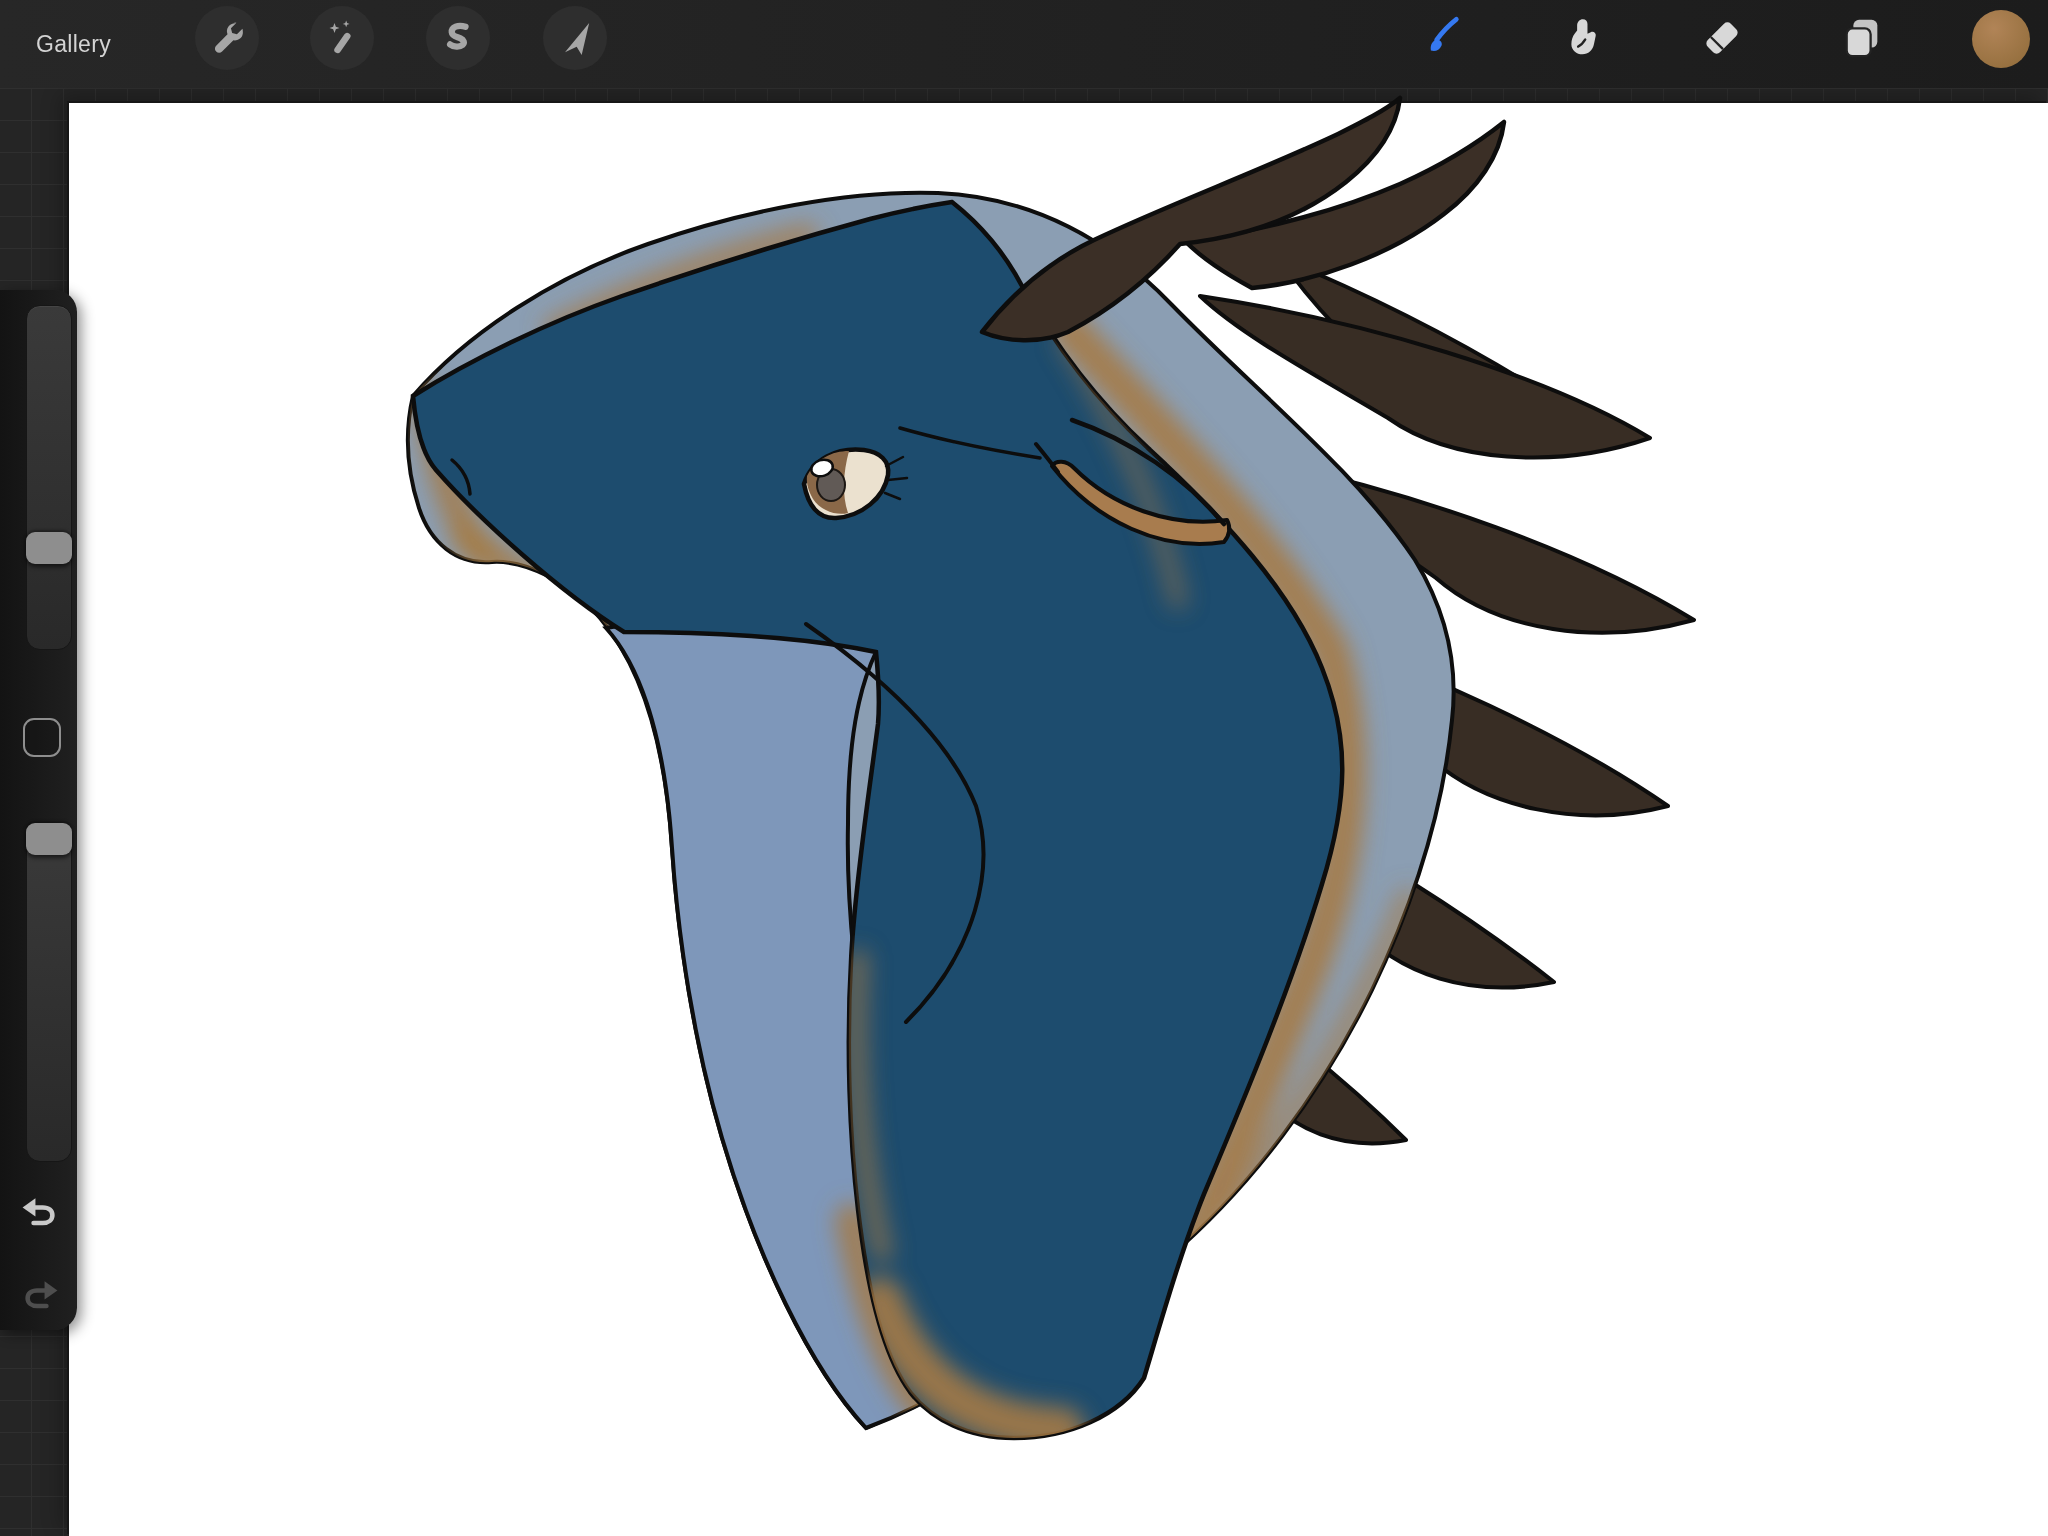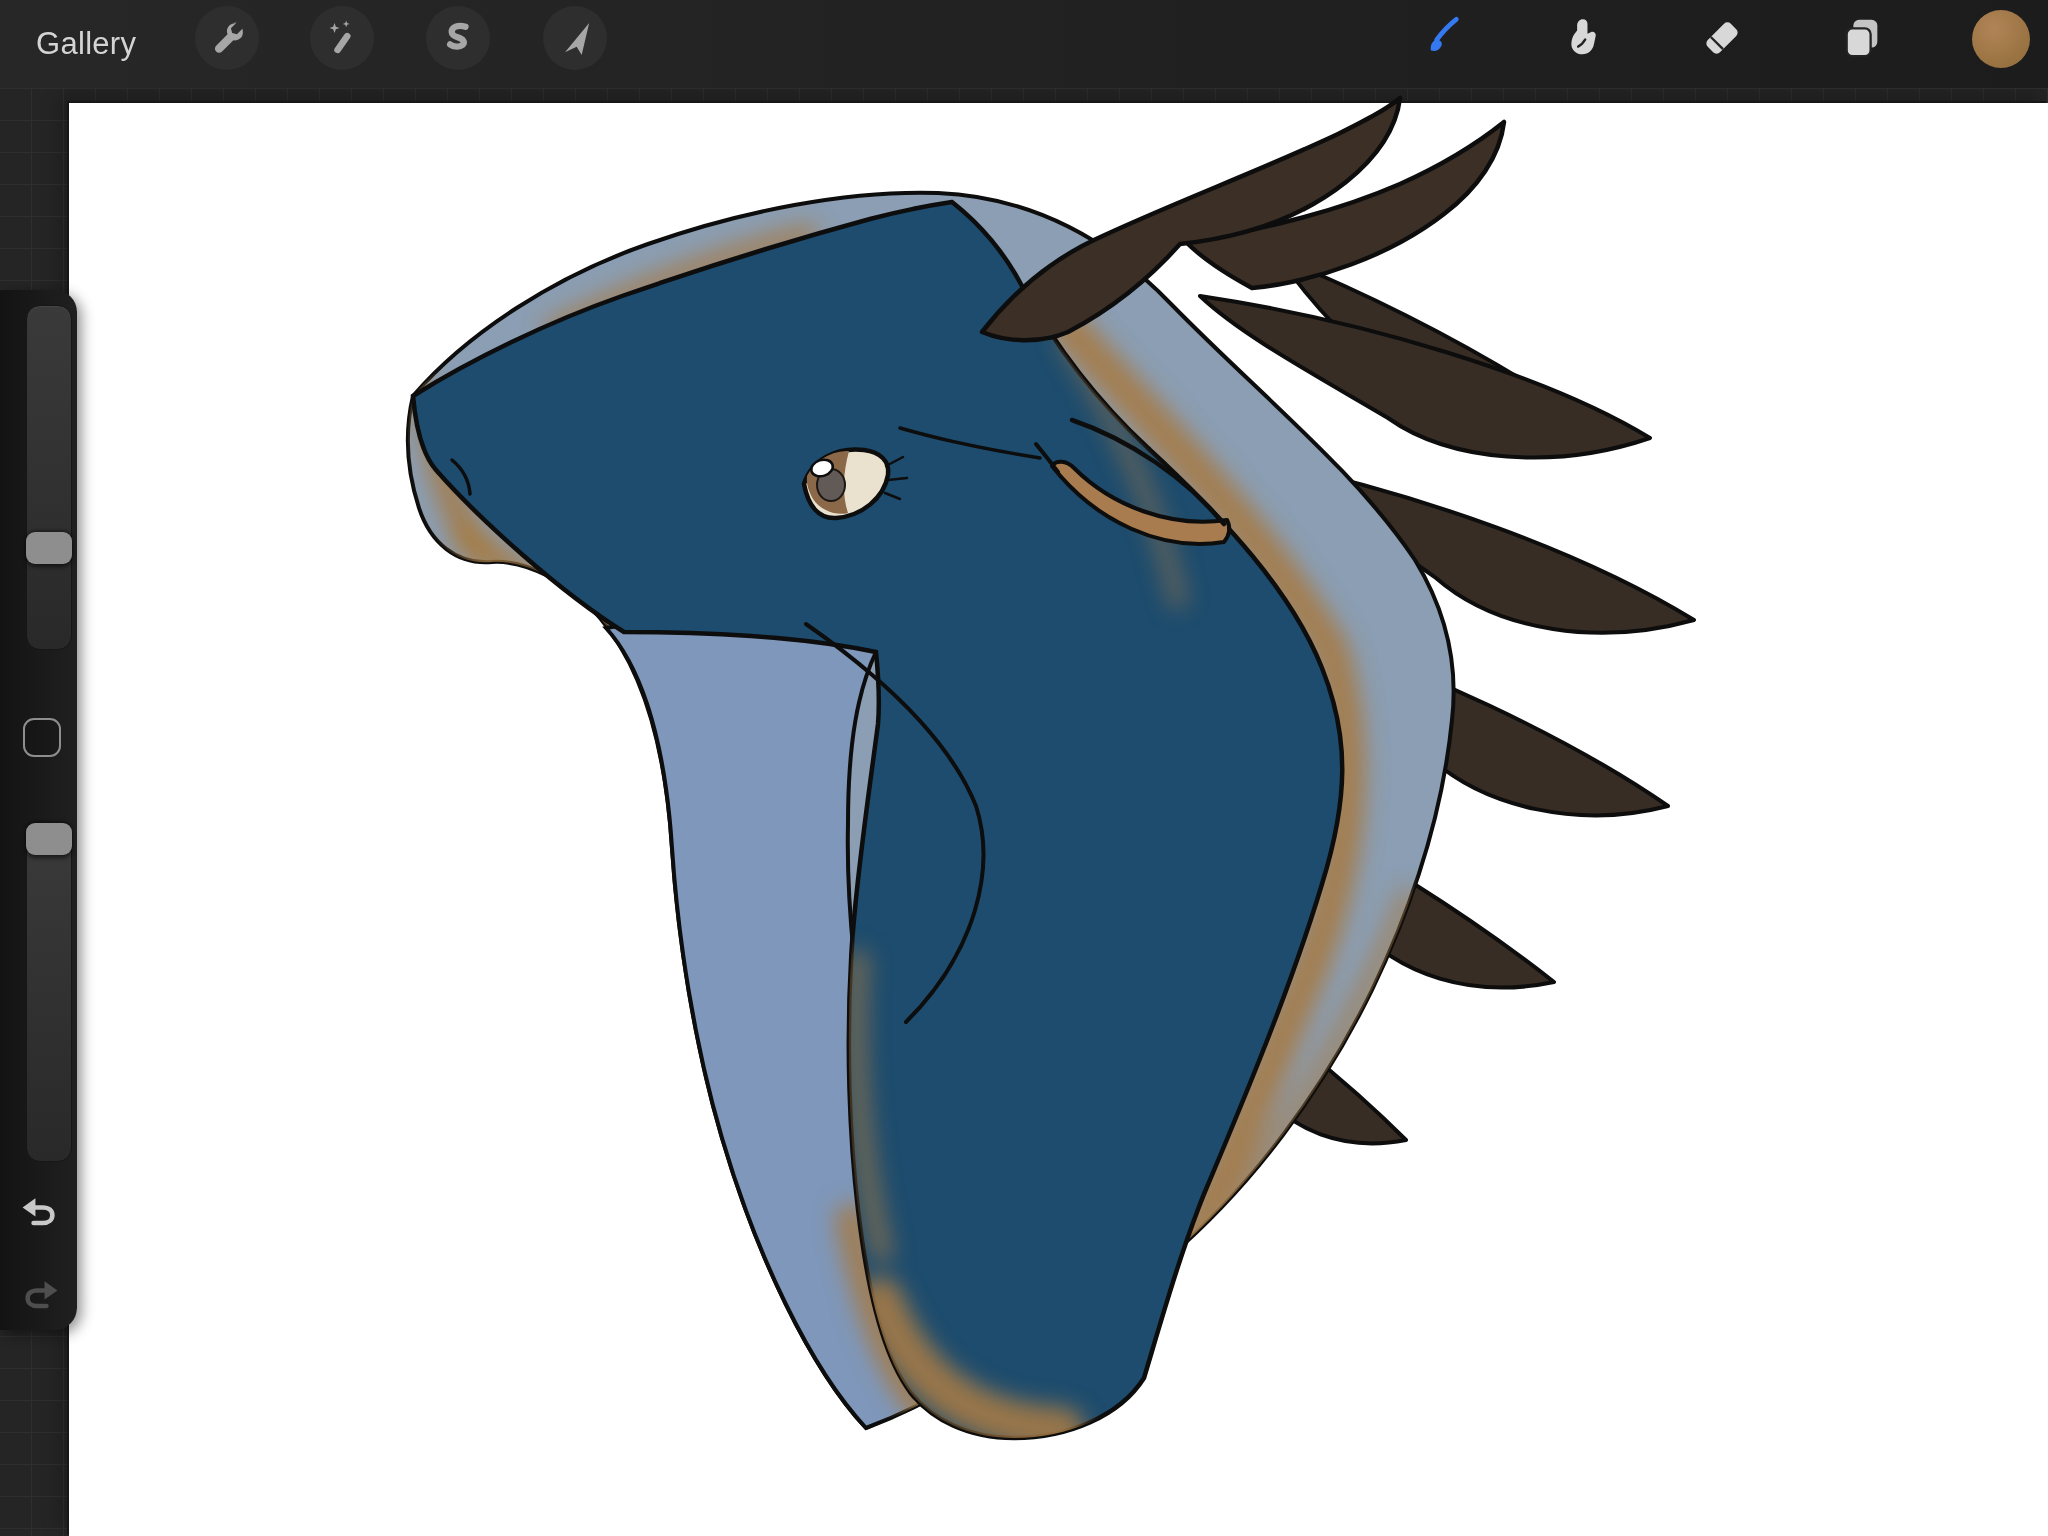--- a/index.html
+++ b/index.html
@@ -39,21 +39,21 @@
   .artwork{position:absolute; left:0; top:0; z-index:2; pointer-events:none;}
   
   .topbar{
     position:absolute; left:0; top:0; width:2048px; height:88px;
     background:linear-gradient(90deg,var(--topbar-bg-left),var(--topbar-bg-right));
     z-index:5;
   }
   .gallery-btn{
     position:absolute; left:36px; top:0; height:88px;
     display:flex; align-items:center;
-    color:var(--gallery-text); font-size:31px; letter-spacing:.3px;
+    color:var(--gallery-text); font-size:23px; letter-spacing:.3px;
     cursor:pointer;
   }
   .toolbtn{
     position:absolute; top:6px; width:64px; height:64px; border-radius:50%;
     display:flex; align-items:center; justify-content:center; cursor:pointer;
   }
   .toolbtn.circled{background:var(--tool-circle);}
   .toolbtn svg{display:block;}
   .swatch{
     position:absolute; top:10px; width:58px; height:58px; border-radius:50%;

